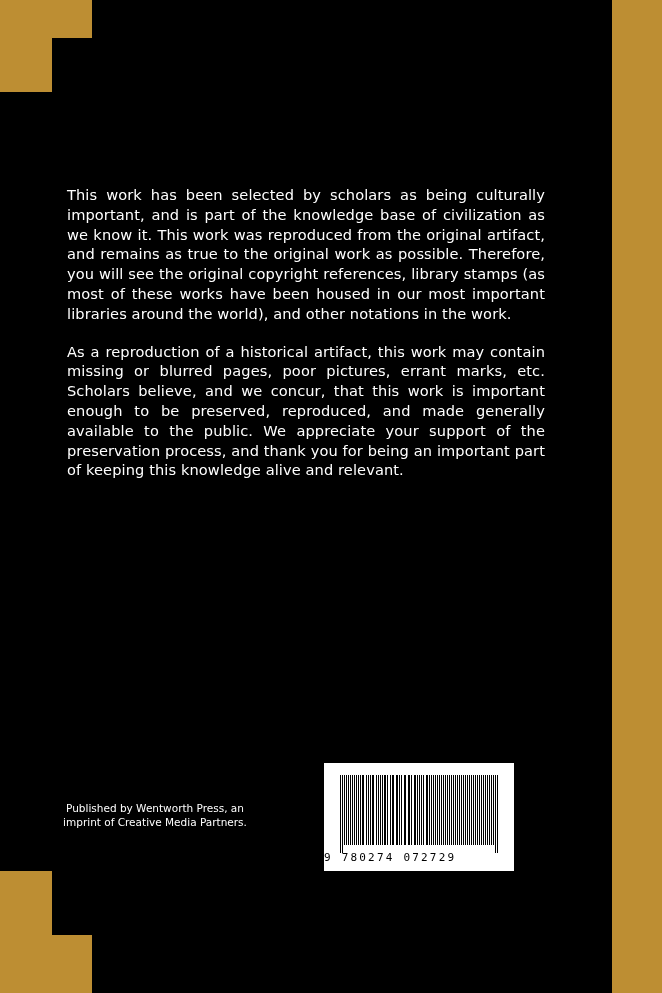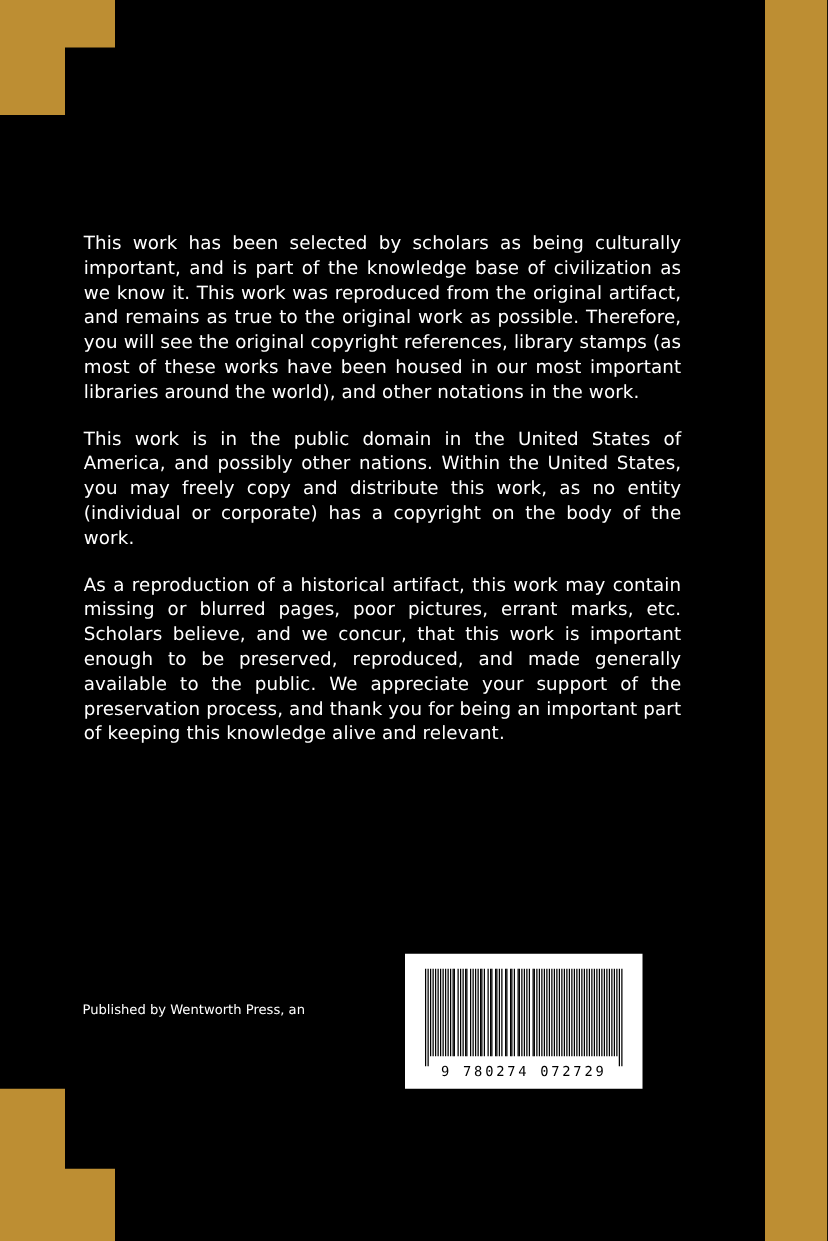--- a/index.html
+++ b/index.html
@@ -129,21 +129,20 @@
     margin-right: 1px;
   }
   .barcode-bars .bar.tall {
     height: 78px;
   }
   .barcode-digits {
     position: absolute;
     left: 0;
     top: 88px;
     width: 190px;
-    text-align: center;
     font-family: "DejaVu Sans Mono", monospace;
     font-size: 11px;
     letter-spacing: 2.2px;
     color: #000000;
   }
 </style>
 </head>
 <body>
 
 <div class="page">
@@ -155,26 +154,26 @@
     <div class="block-b"></div>
   </div>
 
   <div class="corner-bl">
     <div class="block-a"></div>
     <div class="block-b"></div>
   </div>
 
   <div class="blurb">
     <p>This work has been selected by scholars as being culturally important, and is part of the knowledge base of civilization as we know it. This work was reproduced from the original artifact, and remains as true to the original work as possible. Therefore, you will see the original copyright references, library stamps (as most of these works have been housed in our most important libraries around the world), and other notations in the work.</p>
-    <p>This work is in the public domain in the United States of America, and possibly other nations. Within the United States, you may freely copy and distribute this work, as no entity (individual or corporate) has a copyright on the body of the work.</p>
     <p>As a reproduction of a historical artifact, this work may contain missing or blurred pages, poor pictures, errant marks, etc. Scholars believe, and we concur, that this work is important enough to be preserved, reproduced, and made generally available to the public. We appreciate your support of the preservation process, and thank you for being an important part of keeping this knowledge alive and relevant.</p>
   </div>
 
   <div class="publisher">
     <div>Published by Wentworth Press, an</div>
+    <div>imprint of Creative Media Partners.</div>
   </div>
 
   <div class="barcode-box">
     <div class="barcode-bars" id="barcode-bars">
         <div class="bar tall" style="width: 1.51923px;"></div>
         <div style="width: 1px; height: 1px;"></div>
         <div class="bar tall" style="width: 1px;"></div>
         <div style="width: 1px; height: 1px;"></div>
         <div class="bar" style="width: 1px;"></div>
         <div style="width: 1px; height: 1px;"></div>

